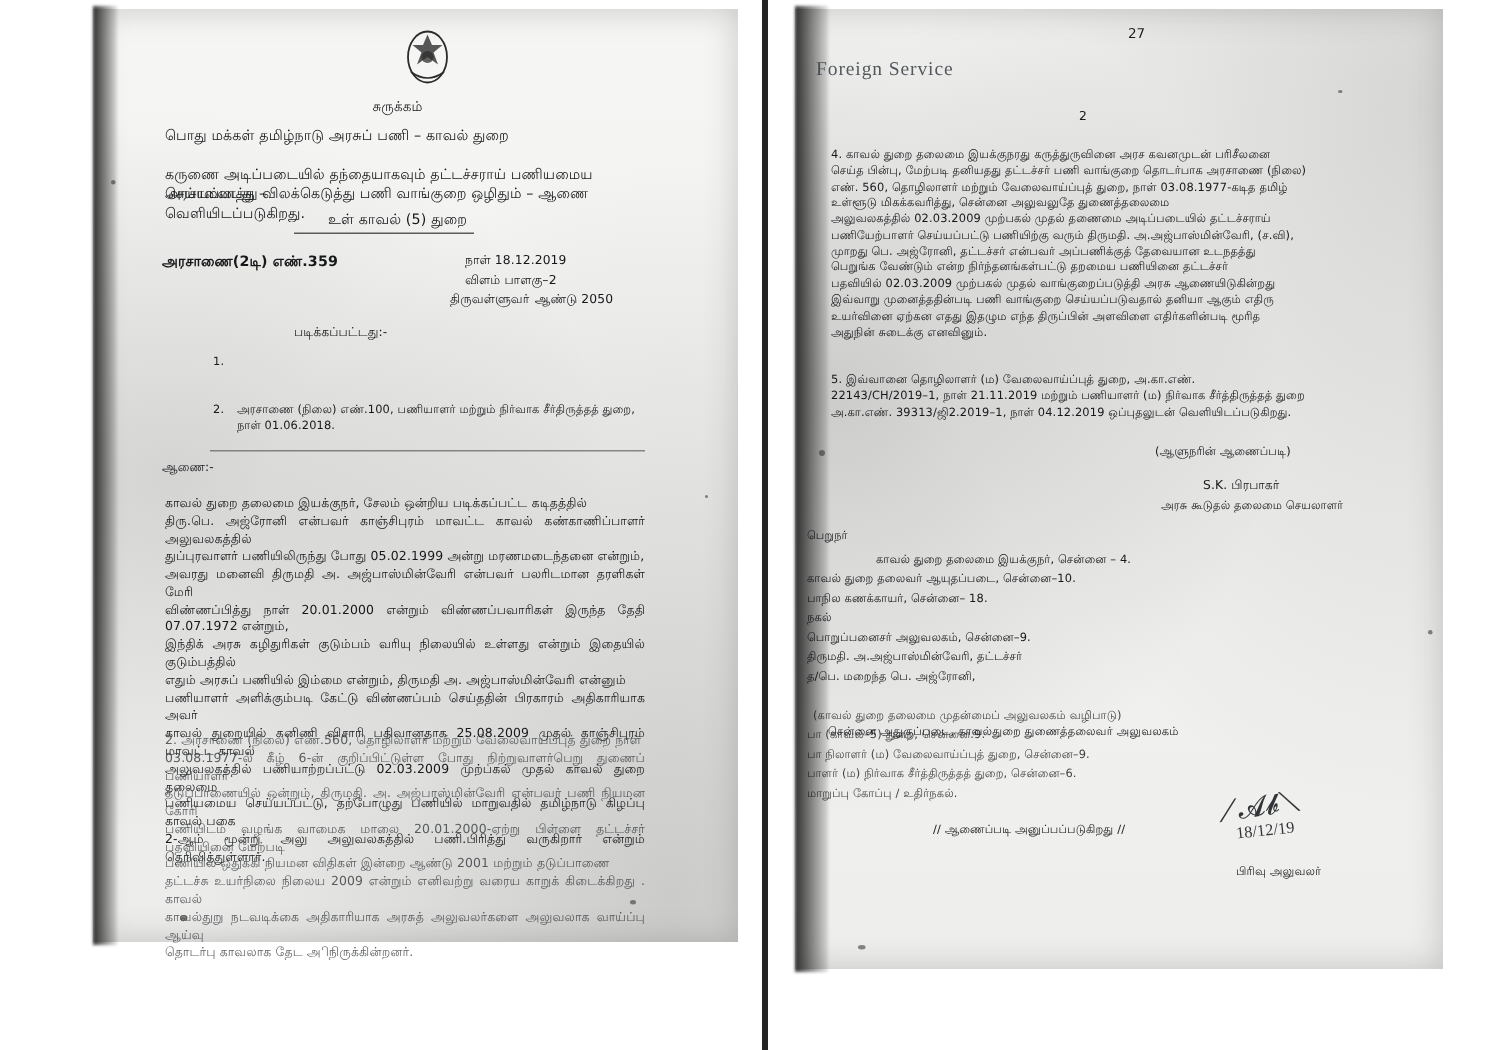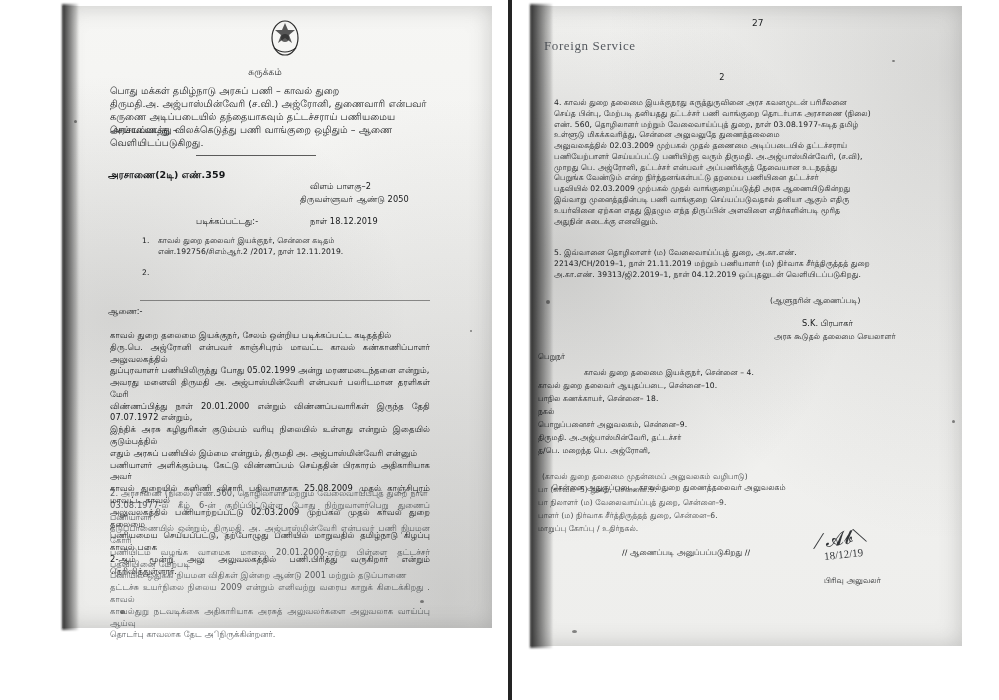--- a/index.html
+++ b/index.html
@@ -160,39 +160,39 @@
         <ellipse cx="17" cy="20" rx="13" ry="17" fill="none" stroke="#2b2b2b" stroke-width="1.2"></ellipse>
         <path d="M17 5 L20 12 L27 12 L21 17 L24 25 L17 20 L10 25 L13 17 L7 12 L14 12 Z" fill="#3a3a3a" opacity=".85"></path>
         <path d="M6 30 Q17 38 28 30" fill="none" stroke="#2b2b2b" stroke-width="1.1"></path>
         <circle cx="17" cy="20" r="4" fill="#2e2e2e" opacity=".75"></circle>
       </svg>
     </div>
 
     <div class="doc txt-center hdr-kind" style="left:150px; top:66px; width:230px;">சுருக்கம்</div>
 
     <div class="doc hdr-line blur-1" style="left:110px; top:84px; width:310px;">பொது மக்கள்        தமிழ்நாடு அரசுப் பணி  –  காவல் துறை</div>
-    <div class="doc hdr-line blur-1" style="left:110px; top:97px; width:320px;">திருமதி.அ. அஜ்பாஸ்மின்வேரி (ச.வி.) அஜ்ரோனி, துணைவாரி என்பவர்</div>
     <div class="doc hdr-line blur-1" style="left:110px; top:110px; width:320px;">கருணை அடிப்படையில் தந்தையாகவும் தட்டச்சராய் பணியமைய செய்யப்படது –</div>
     <div class="doc hdr-line blur-1" style="left:110px; top:123px; width:325px;">அரசாணைத்து விலக்கெடுத்து பணி வாங்குறை ஒழிதும் – ஆணை வெளியிடப்படுகிறது.</div>
+    <div class="doc hdr-line txt-center" style="left:150px; top:140px; width:230px;">உள் காவல் (5) துறை</div>
 
     <div class="rule" style="left:196px; top:155px; width:120px;"></div>
 
     <div class="doc hdr-title" style="left:108px; top:168px;">அரசாணை(2டி) எண்.359</div>
 
-    <div class="doc small" style="left:310px; top:168px;margin-top:48px;">நாள் 18.12.2019</div>
+    <div class="doc small" style="left:310px; top:168px;">நாள் 18.12.2019</div>
     <div class="doc small" style="left:310px; top:181px;">விளம்  பாளகு–2</div>
     <div class="doc small" style="left:300px; top:194px;">திருவள்ளுவா் ஆண்டு 2050</div>
 
     <div class="doc small" style="left:196px; top:216px;">படிக்கப்பட்டது:-</div>
 
     <div class="doc tiny" style="left:142px; top:236px;">1.</div>
-    <div class="doc tiny txt-just blur-1" style="left:158px; top:236px; width:270px; white-space:pre-line;">காவல்   துறை   தலைவர்             இயக்குநர்,  சென்னை      கடிதம்
-எண்.192756/சிஎம்ஆர்.2 /2017, நாள் 12.11.2019.</div>
 
     <div class="doc tiny" style="left:142px; top:268px;">2.</div>
+    <div class="doc tiny txt-just blur-1" style="left:158px; top:268px; width:280px; white-space:pre-line;">அரசாணை (நிலை) எண்.100, பணியாளர் மற்றும் நிர்வாக சீர்திருத்தத் துறை,
+நாள் 01.06.2018.</div>
 
     <div class="rule" style="left:140px; top:300px; width:290px; opacity:.5;"></div>
 
     <div class="doc small" style="left:108px; top:306px;">ஆணை:-</div>
 
     <div class="doc body-txt txt-just blur-1" style="left:110px; top:330px; width:320px; white-space:pre-line;">காவல்  துறை  தலைமை  இயக்குநர்,  சேலம்  ஒன்றிய  படிக்கப்பட்ட  கடிதத்தில்
 திரு.பெ. அஜ்ரோனி என்பவர் காஞ்சிபுரம் மாவட்ட காவல் கண்காணிப்பாளர் அலுவலகத்தில்
 துப்புரவாளர் பணியிலிருந்து  போது  05.02.1999  அன்று  மரணமடைந்தனை  என்றும்,
 அவரது மனைவி திருமதி அ. அஜ்பாஸ்மின்வேரி என்பவர் பலரிடமான தரளிகள் மேரி
 விண்ணப்பித்து நாள் 20.01.2000 என்றும் விண்ணப்பவாரிகள் இருந்த தேதி 07.07.1972 என்றும்,

